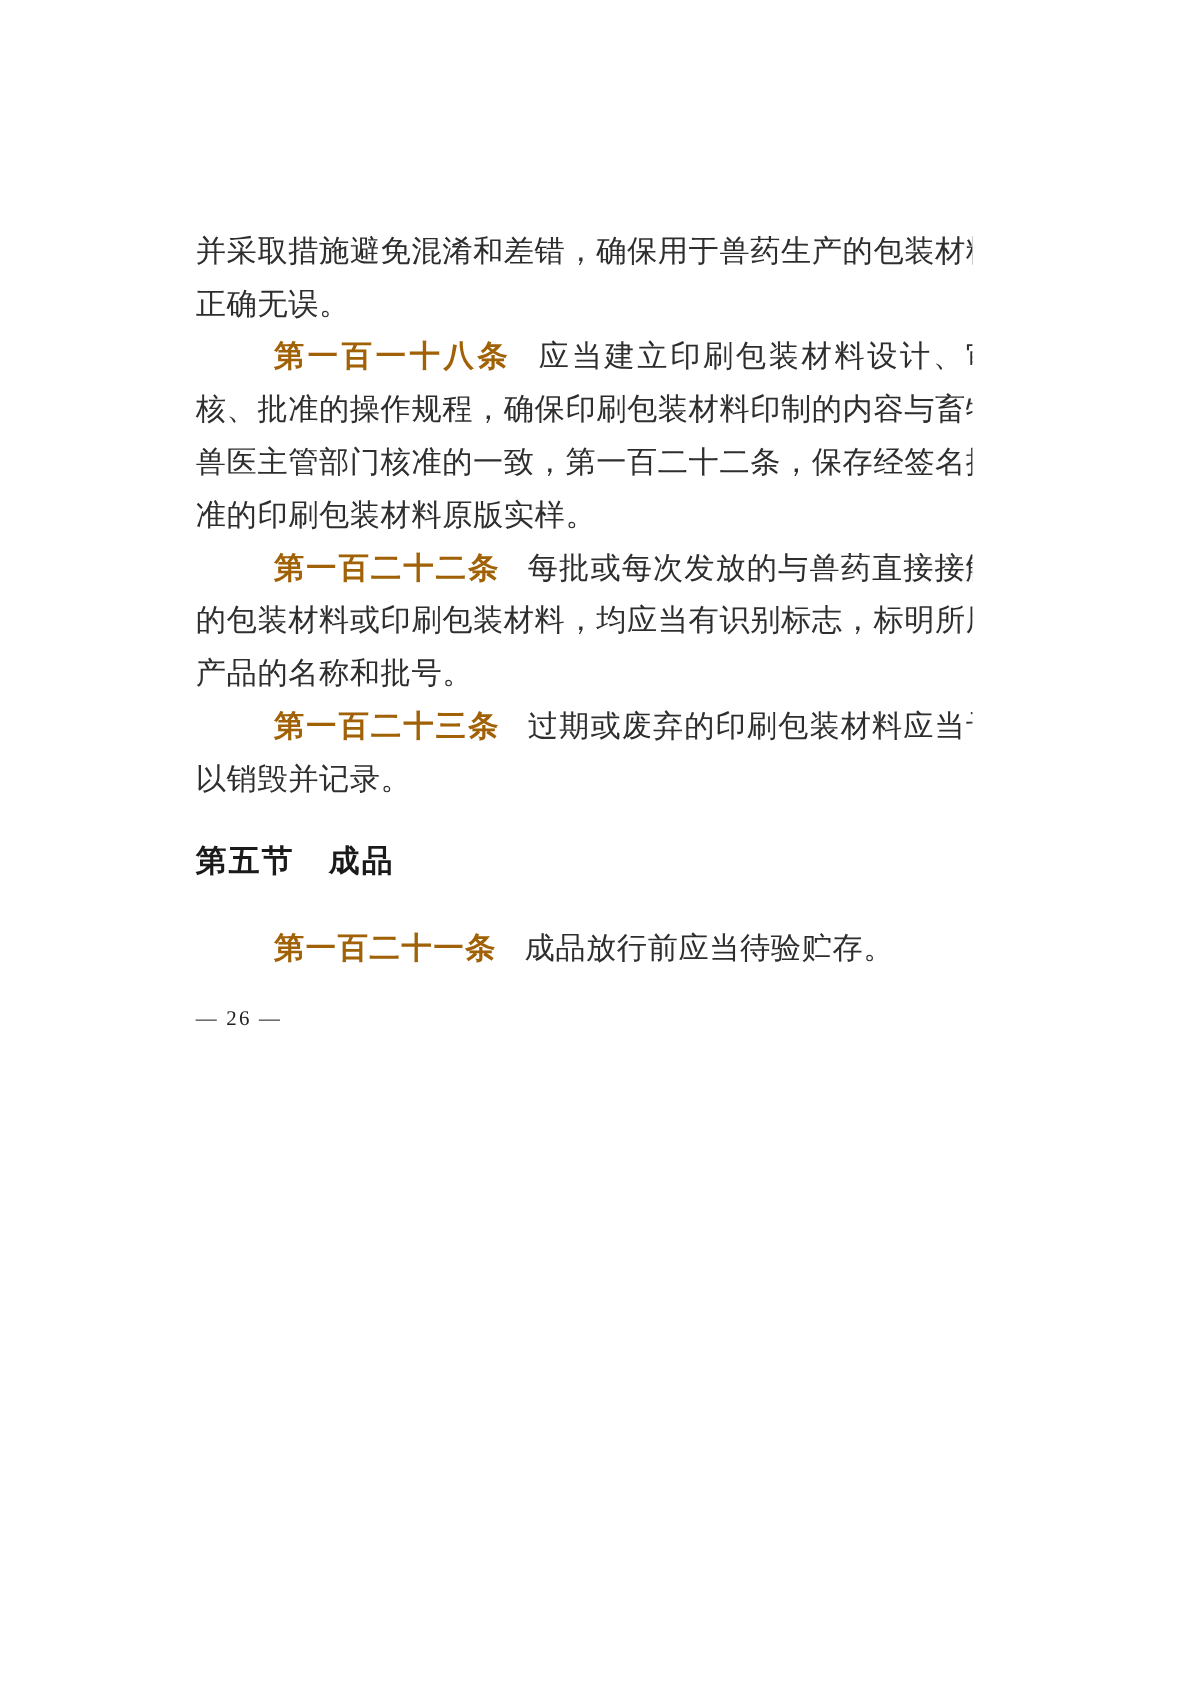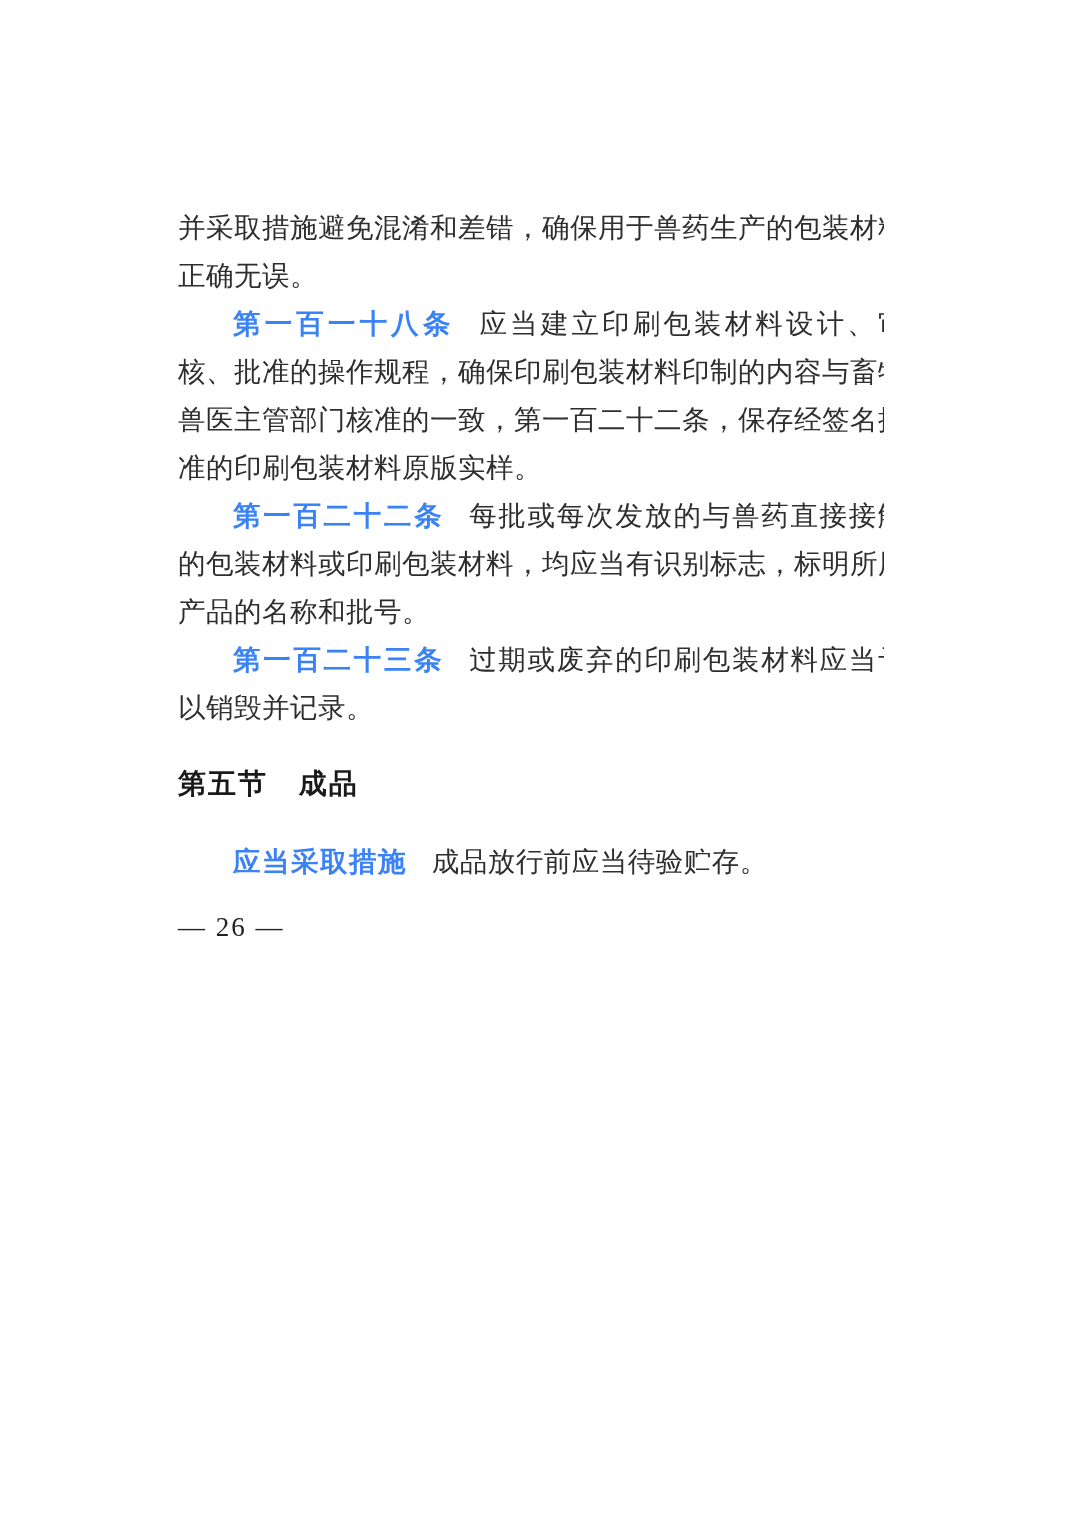--- a/index.html
+++ b/index.html
@@ -29,40 +29,41 @@
     text-align: justify;
     text-justify: inter-ideograph;
     letter-spacing: 0.5px;
   }
   .indent {
     text-indent: 2em;
   }
   .artnum {
     font-family: "Liberation Sans", sans-serif;
     font-weight: 700;
-    color: #3b82f6;
+    color: #a16207;
     margin-right: 0.9em;
     letter-spacing: 1.5px;
+    margin-left: 16px;
   }
   .section-heading {
     margin: 28px 0 30px 0;
     text-align: left;
     font-size: 28px;
     font-weight: 700;
     color: #1a1a1a;
     line-height: 48px;
     letter-spacing: 2px;
   }
   .section-heading .hgap {
     display: inline-block;
     width: 1.1em;
   }
   .footer {
     margin-top: 24px;
-    font-size: 27px;
+    font-size: 19px;
     line-height: 34px;
     color: #222222;
     letter-spacing: 2px;
   }
 </style>
 </head>
 <body>
 
 <div class="page">
   <div class="content">
@@ -82,21 +83,21 @@
 
     <p class="para indent">
       <span class="artnum">第一百二十三条</span><span>过期或废弃的印刷包装材料应当予以销毁并记录。</span>
     </p>
 
     <h2 class="section-heading">
       <span>第五节</span><span class="hgap"></span><span>成品</span>
     </h2>
 
     <p class="para indent">
-      <span class="artnum">应当采取措施</span><span>成品放行前应当待验贮存。</span>
+      <span class="artnum">第一百二十一条</span><span>成品放行前应当待验贮存。</span>
     </p>
 
     <div class="footer">
       <span>— 26 —</span>
     </div>
 
   </div>
 </div>
 
 </body></html>

